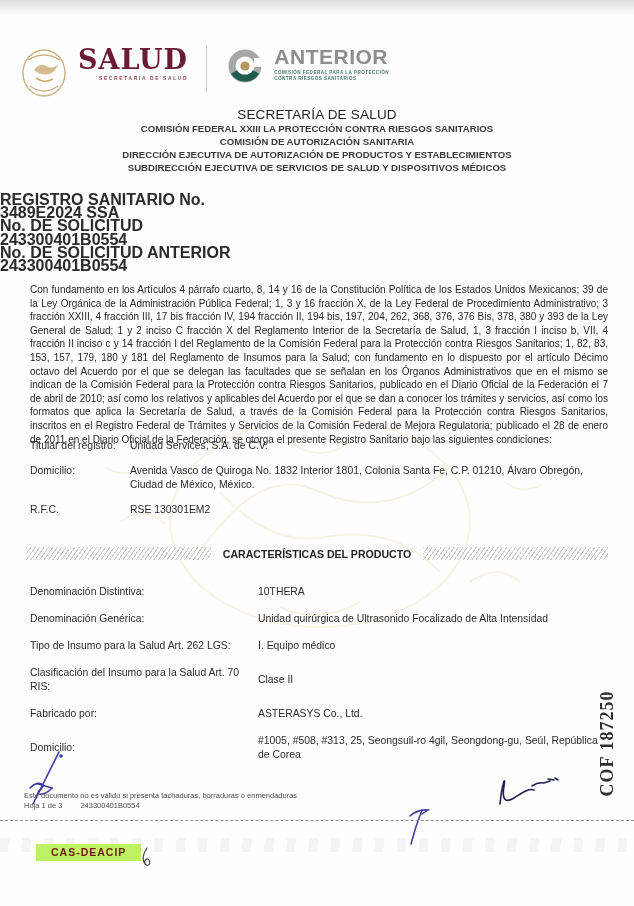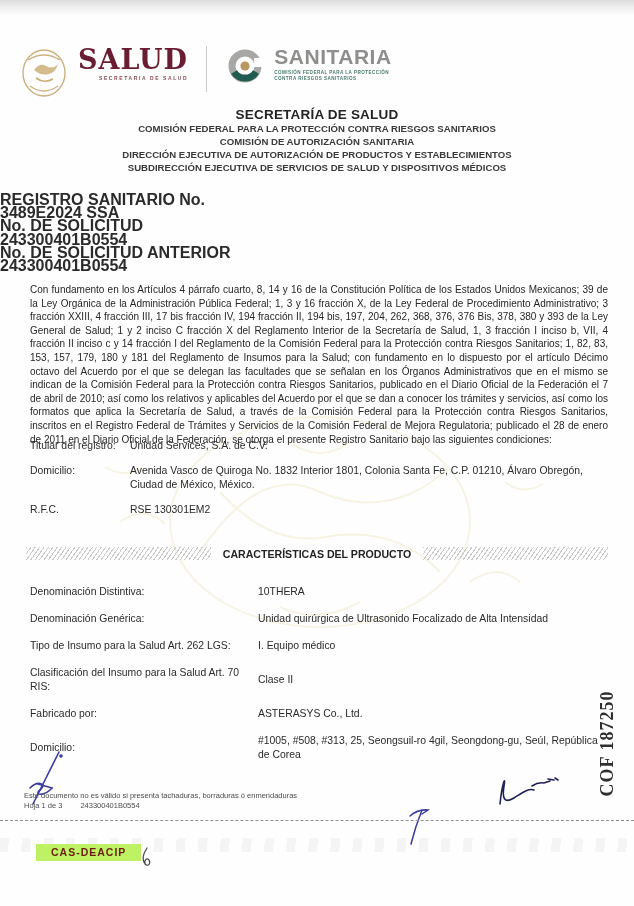--- a/index.html
+++ b/index.html
@@ -23,21 +23,21 @@
   .salud-title{font-family:"DejaVu Serif","Liberation Serif",serif;font-weight:bold;
     font-size:27px;color:#691c32;letter-spacing:1px;line-height:28px;}
   .salud-sub{font-size:5px;font-weight:bold;color:#8a4a57;letter-spacing:1.6px;margin-top:1px;margin-left:21px;}
   .logo-divider{width:1px;height:46px;background:#c9c9c9;margin:0 16px 0 18px;}
   .cof-text{margin-left:7px;}
   .cof-title{font-size:21px;font-weight:bold;color:#8e8e8d;letter-spacing:.5px;line-height:22px;}
   .cof-sub{font-size:4.6px;font-weight:bold;color:#4a7a6d;letter-spacing:.45px;line-height:6px;margin-top:2px;}
 
   
   .title-block{position:absolute;top:107px;left:0;width:100%;text-align:center;}
-  .doc-title{font-size:13.5px;font-weight:bold;color:#232323;letter-spacing:.2px;}
+  .doc-title{font-size:13.5px;font-weight:normal;color:#232323;letter-spacing:.2px;}
   .doc-line{font-size:9.6px;font-weight:bold;color:#3a3a3a;line-height:13px;}
 
   .registro-block{position:absolute;top:193px;left:0;width:100%;
     font-size:16px;font-weight:bold;color:#2b2b2b;line-height:13.2px;}
 
   
   .legal{position:absolute;top:283px;left:30px;width:578px;
     font-size:10px;line-height:13.6px;text-align:justify;color:#262626;}
 
   
@@ -114,31 +114,31 @@
       <div class="logo-divider"></div>
       <span>
         <svg width="44" height="44" viewBox="0 0 44 44">
           <circle cx="22" cy="20" r="13" fill="none" stroke="#a7a7a6" stroke-width="7"></circle>
           <path d="M11 26 A 13 13 0 0 0 33 26" fill="none" stroke="#1f5b4e" stroke-width="7"></path>
           <rect x="31" y="12" width="13" height="9" fill="#fefefe"></rect>
           <circle cx="22" cy="20" r="4.6" fill="#b99761"></circle>
         </svg>
       </span>
       <div class="cof-text">
-        <div class="cof-title">SANITARIA</div>
+        <div class="cof-title">ANTERIOR</div>
         <div class="cof-sub">
           <div>COMISIÓN FEDERAL PARA LA PROTECCIÓN</div>
           <div>CONTRA RIESGOS SANITARIOS</div>
         </div>
       </div>
     </div>
 
     <div class="title-block">
       <div class="doc-title">SECRETARÍA DE SALUD</div>
-      <div class="doc-line">COMISIÓN FEDERAL PARA LA PROTECCIÓN CONTRA RIESGOS SANITARIOS</div>
+      <div class="doc-line">COMISIÓN FEDERAL XXIII LA PROTECCIÓN CONTRA RIESGOS SANITARIOS</div>
       <div class="doc-line">COMISIÓN DE AUTORIZACIÓN SANITARIA</div>
       <div class="doc-line">DIRECCIÓN EJECUTIVA DE AUTORIZACIÓN DE PRODUCTOS Y ESTABLECIMIENTOS</div>
       <div class="doc-line">SUBDIRECCIÓN EJECUTIVA DE SERVICIOS DE SALUD Y DISPOSITIVOS MÉDICOS</div>
     </div>
 
     <div class="registro-block">
       <div>REGISTRO SANITARIO No.</div>
       <div>3489E2024 SSA</div>
       <div>No. DE SOLICITUD</div>
       <div>243300401B0554</div>

